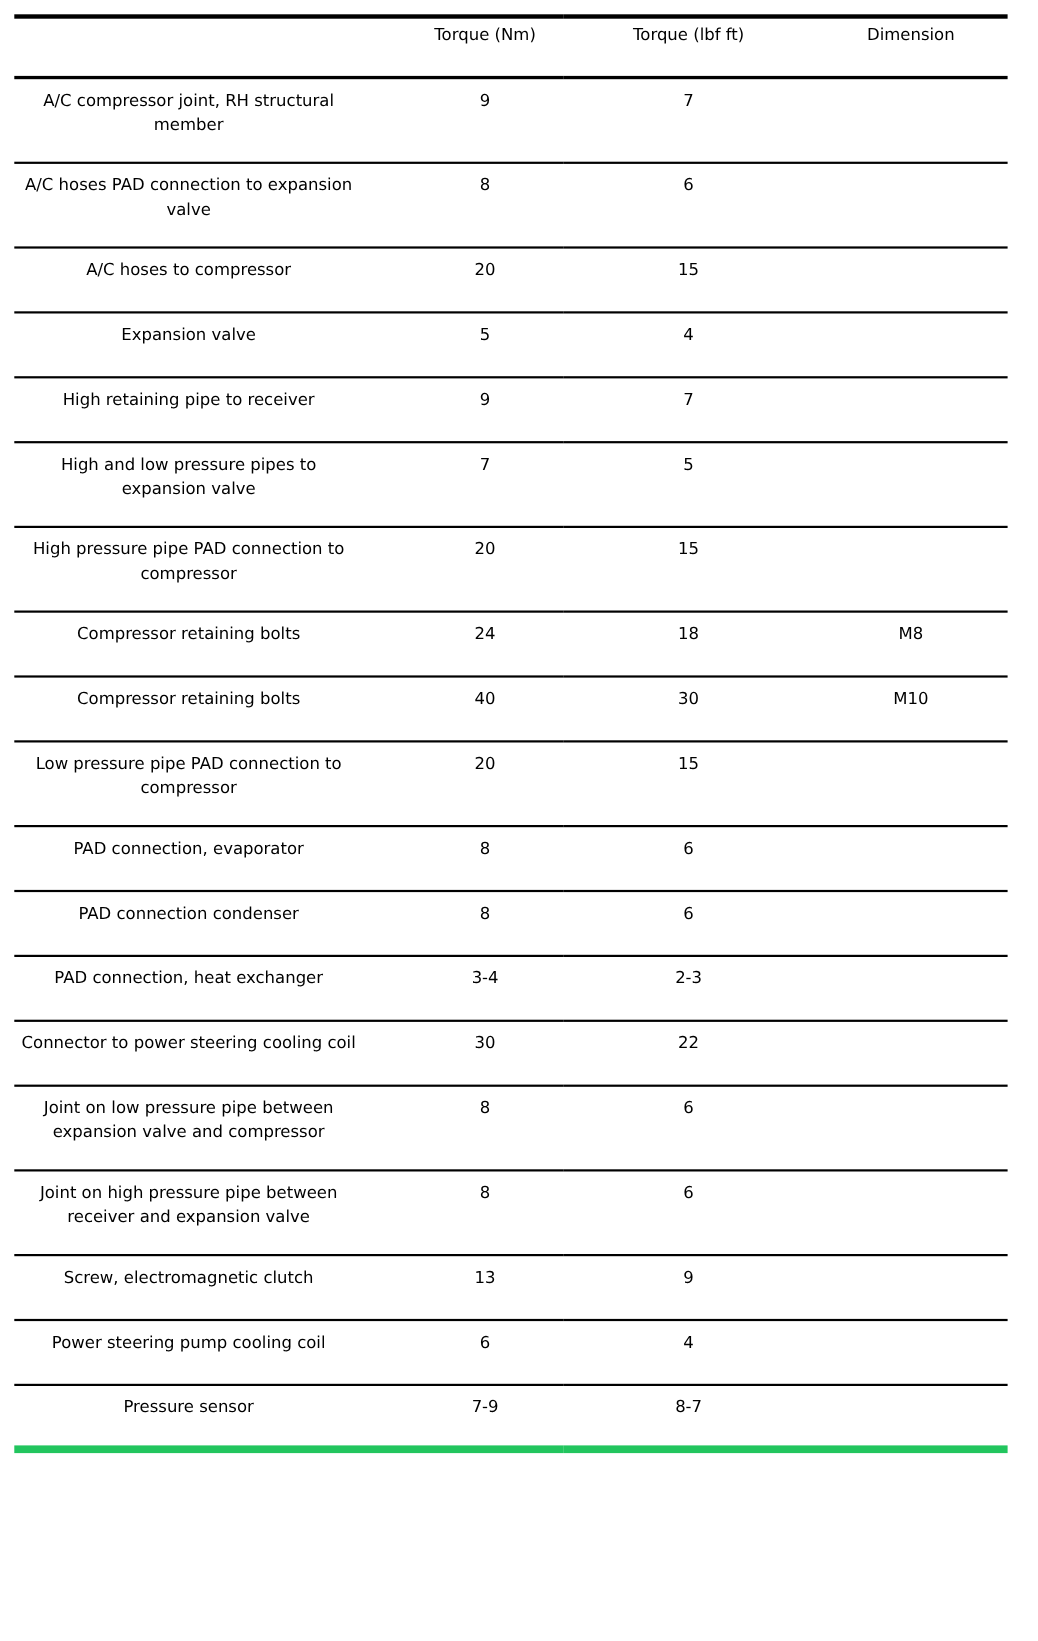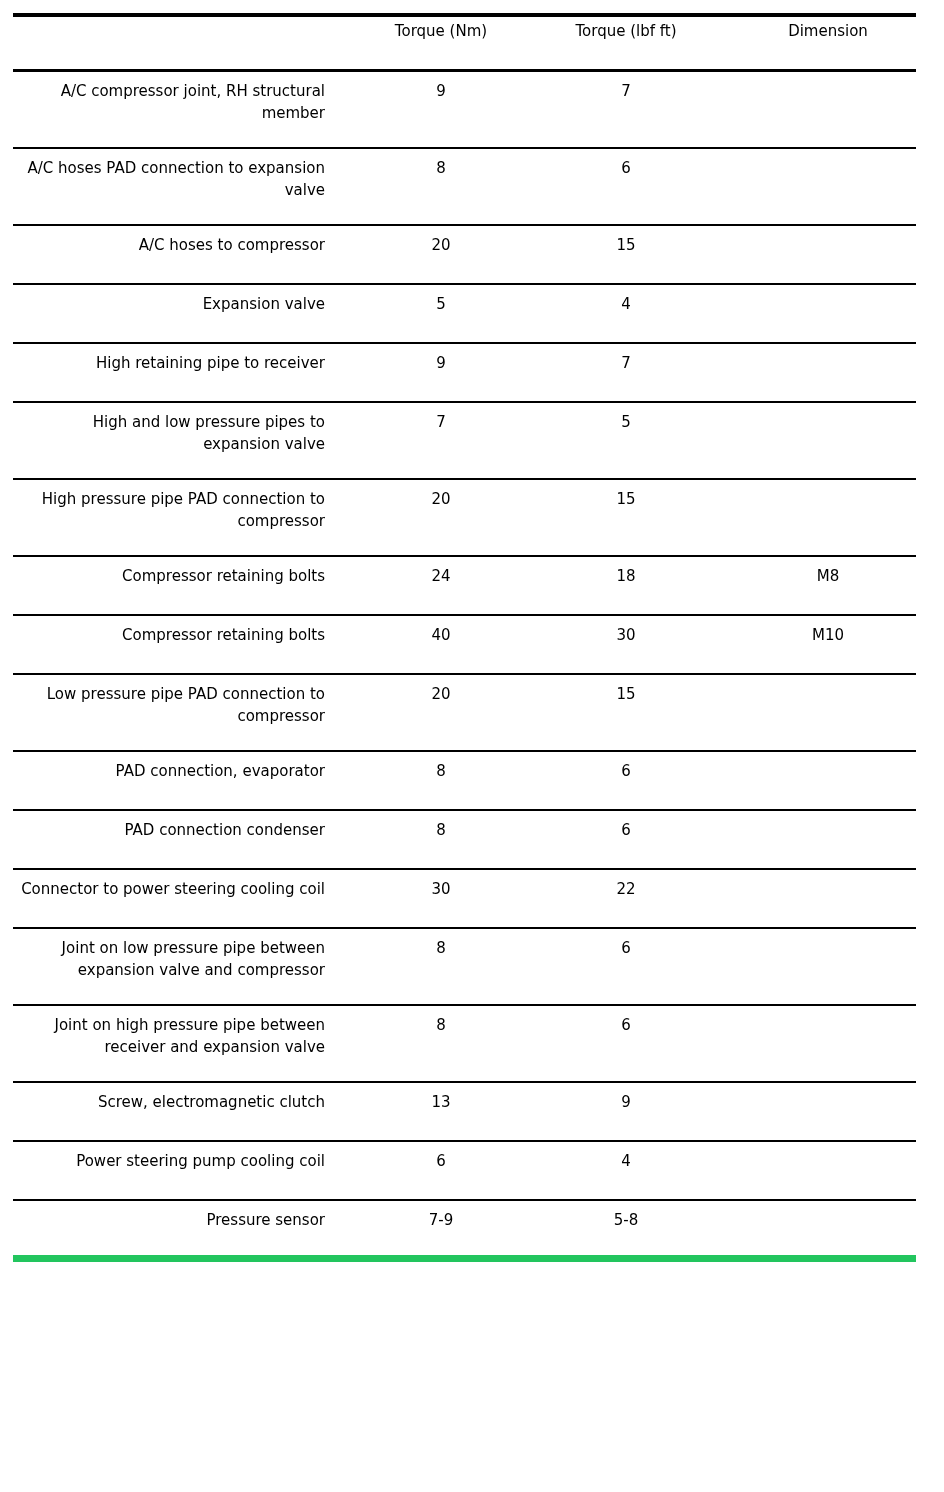--- a/index.html
+++ b/index.html
@@ -42,21 +42,21 @@
     vertical-align: top;
     height: 59px;
     padding: 8px 0 23px 0;
     border-top: 2px solid #000;
     text-align: center;
     line-height: 22px;
     font-size: 15px;
     box-sizing: border-box;
   }
   table.torque td.lbl {
-    text-align: right;
+    text-align: center;
     padding: 8px 45px 23px 5px;
   }
 </style>
 </head>
 <body>
 
 <div class="sheet">
   <table class="torque">
     <colgroup>
       <col style="width:357px">
@@ -139,20 +139,26 @@
           <td>6</td>
           <td></td>
         </tr>
         <tr>
           <td class="lbl">PAD connection condenser</td>
           <td>8</td>
           <td>6</td>
           <td></td>
         </tr>
         <tr>
+          <td class="lbl">PAD connection, heat exchanger</td>
+          <td>3-4</td>
+          <td>2-3</td>
+          <td></td>
+        </tr>
+        <tr>
           <td class="lbl">Connector to power steering cooling coil</td>
           <td>30</td>
           <td>22</td>
           <td></td>
         </tr>
         <tr>
           <td class="lbl">Joint on low pressure pipe between expansion valve and compressor</td>
           <td>8</td>
           <td>6</td>
           <td></td>
@@ -171,18 +177,18 @@
         </tr>
         <tr>
           <td class="lbl">Power steering pump cooling coil</td>
           <td>6</td>
           <td>4</td>
           <td></td>
         </tr>
         <tr>
           <td class="lbl">Pressure sensor</td>
           <td>7-9</td>
-          <td>5-8</td>
+          <td>8-7</td>
           <td></td>
         </tr>
       </tbody>
   </table>
 </div>
 
 </body></html>

